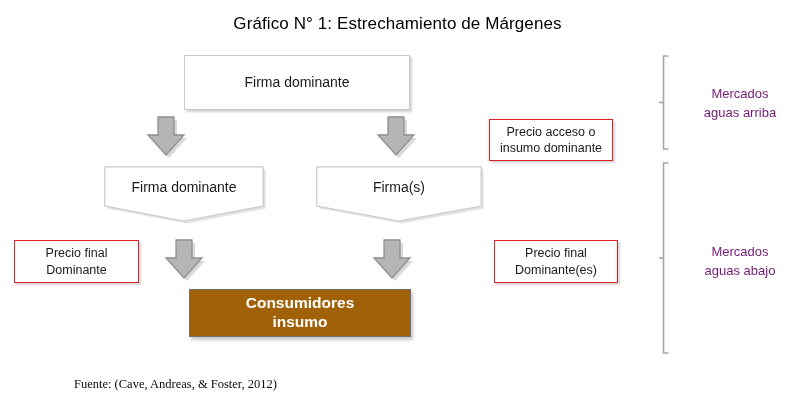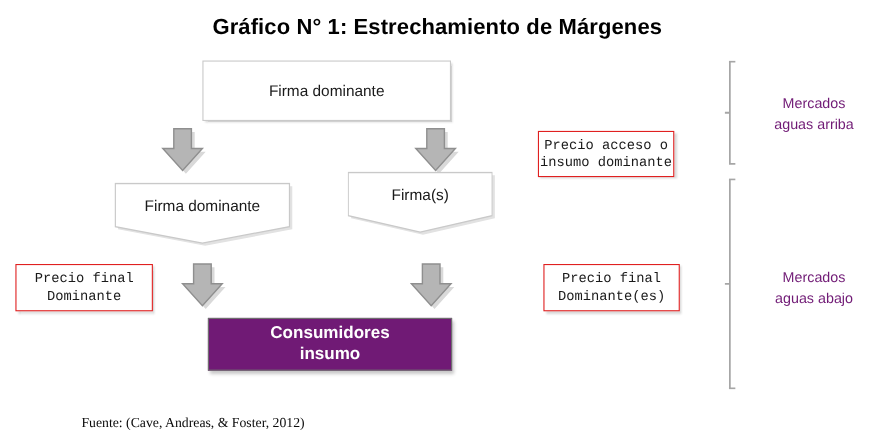--- a/index.html
+++ b/index.html
@@ -19,22 +19,22 @@
     overflow: hidden;
   }
   .abs { position: absolute; }
 
   
   #title {
     left: 0;
     top: 14px;
     width: 795px;
     text-align: center;
-    font-size: 20px;
-    font-weight: bold;
+    font-size: 17px;
+    font-weight: normal;
     letter-spacing: 0.1px;
     color: #000;
   }
 
   
   .rect-box {
     background: #ffffff;
     border: 1px solid #c9c9c9;
     box-shadow: 2px 2px 2px rgba(0,0,0,0.18);
     display: flex;
@@ -75,21 +75,21 @@
     align-items: center;
     justify-content: center;
     text-align: center;
     font-size: 14px;
     color: #1a1a1a;
     line-height: 1.22;
   }
 
   
   #consumers-box {
-    background: #701a75;
+    background: #a16207;
     border: 1px solid #6e6e6e;
     box-shadow: 2px 3px 3px rgba(0,0,0,0.22);
     display: flex;
     align-items: center;
     justify-content: center;
     text-align: center;
     box-sizing: border-box;
   }
   #consumers-box .txt {
     color: #ffffff;
@@ -106,21 +106,20 @@
     display: flex;
     align-items: center;
     justify-content: center;
     text-align: center;
     box-sizing: border-box;
   }
   .red-box .txt {
     font-size: 12.5px;
     color: #1a1a1a;
     line-height: 1.32;
-    font-family: Liberation Mono, monospace;
   }
 
   
   .arrow { }
 
   
   .bracket-label {
     font-size: 13px;
     color: #701a75;
     line-height: 1.45;
@@ -175,21 +174,21 @@
       <svg class="notch-shadow" viewBox="0 0 160 56" preserveAspectRatio="none" xmlns="http://www.w3.org/2000/svg">
         <polygon points="0.8,0.8 159.2,0.8 159.2,40 80,55 0.8,40" fill="#e2e2e2"></polygon>
       </svg>
       <svg class="notch-shape" viewBox="0 0 160 56" preserveAspectRatio="none" xmlns="http://www.w3.org/2000/svg">
         <polygon points="0.8,0.8 159.2,0.8 159.2,40 80,55 0.8,40" fill="#ffffff" stroke="#c9c9c9" stroke-width="1.2"></polygon>
       </svg>
       <div class="notch-label">Firma dominante</div>
     </div>
   </div>
 
-  <div class="abs" style="left:316px; top:156px; width:132px; height:56px;">
+  <div class="abs" style="left:316px; top:166px; width:166px; height:56px;">
     <div class="notch-wrap">
       <svg class="notch-shadow" viewBox="0 0 166 56" preserveAspectRatio="none" xmlns="http://www.w3.org/2000/svg">
         <polygon points="0.8,0.8 165.2,0.8 165.2,40 83,55 0.8,40" fill="#e2e2e2"></polygon>
       </svg>
       <svg class="notch-shape" viewBox="0 0 166 56" preserveAspectRatio="none" xmlns="http://www.w3.org/2000/svg">
         <polygon points="0.8,0.8 165.2,0.8 165.2,40 83,55 0.8,40" fill="#ffffff" stroke="#c9c9c9" stroke-width="1.2"></polygon>
       </svg>
       <div class="notch-label">
         <span>
           <span>Firma(s)</span><br>

